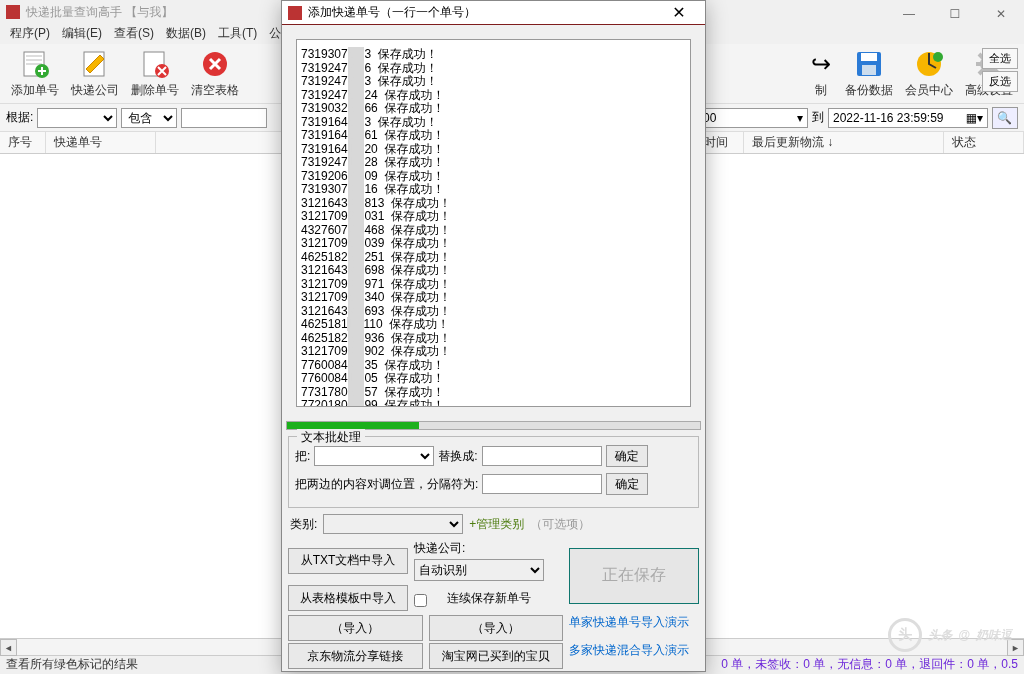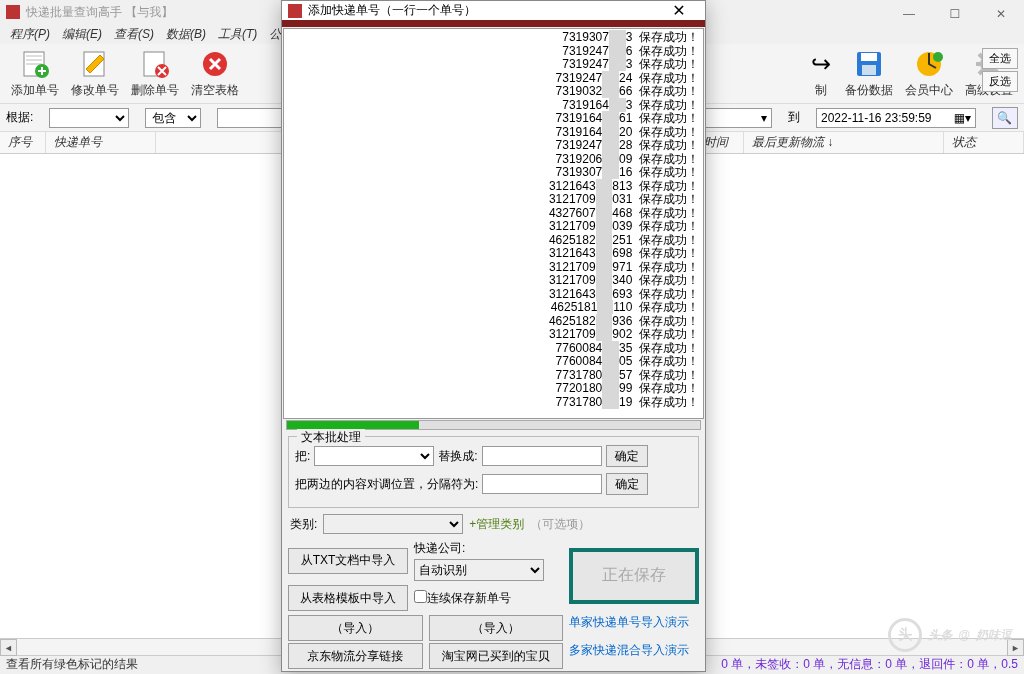--- a/index.html
+++ b/index.html
@@ -4,70 +4,70 @@
 <style>
 * { box-sizing: border-box; margin: 0; padding: 0; font-family: "Microsoft YaHei", SimSun, sans-serif; font-size: 12px; }
 body { background: #fff; width: 1024px; height: 674px; overflow: hidden; position: relative; }
 
 
 .main-window { position: absolute; top: 0; left: 0; width: 1024px; height: 674px; background: #f0f0f0; }
 .main-titlebar { height: 24px; display: flex; align-items: center; padding: 0 6px; background: #f0f0f0; color: #999; }
 .main-titlebar .ico { width: 14px; height: 14px; background: #b33; margin-right: 6px; }
 .win-controls { position: absolute; right: 0; top: 0; display: flex; }
 .win-btn { width: 46px; height: 28px; display: flex; align-items: center; justify-content: center; color: #666; }
-.menubar { height: 20px; display: flex; align-items: flex-start; padding: 0 6px; gap: 4px; color: #333; font-style: italic; }
+.menubar { height: 20px; display: flex; align-items: flex-end; padding: 0 6px; gap: 4px; color: #333; }
 .menubar span { padding: 2px 4px; }
 
 .toolbar { height: 60px; display: flex; align-items: center; padding: 0 8px; background: #f4f4f4; border-bottom: 1px solid #ddd; gap: 6px; position: relative; }
 .tool-btn { display: flex; flex-direction: column; align-items: center; gap: 2px; width: 54px; cursor: pointer; }
 .tool-btn .ic { width: 32px; height: 32px; display: flex; align-items: center; justify-content: center; font-size: 24px; }
 .tool-btn .lbl { font-size: 12px; color: #333; }
 .toolbar-right { position: absolute; right: 6px; top: 4px; display: flex; flex-direction: column; gap: 2px; }
 .toolbar-right .sm { border: 1px solid #aaa; background: #f8f8f8; padding: 2px 6px; font-size: 11px; }
 
-.filterbar { height: 28px; display: flex; align-items: center; padding: 0 6px; gap: 16px; background: #f4f4f4; border-bottom: 1px solid #ddd; }
+.filterbar { height: 28px; display: flex; align-items: center; padding: 0 6px; gap: 4px; background: #f4f4f4; border-bottom: 1px solid #ddd; }
 .filterbar select, .filterbar input[type=text] { height: 20px; border: 1px solid #999; background: #fff; padding: 0 2px; }
 .filterbar .dt { width: 160px; height: 20px; border: 1px solid #999; background: #fff; display: inline-flex; align-items: center; padding: 0 4px; gap: 4px; }
 .filterbar .dt .cal { margin-left: auto; }
 .filterbar .srch { width: 26px; height: 22px; border: 1px solid #999; background: #eef; display: flex; align-items: center; justify-content: center; }
 
 .table-head { height: 22px; display: flex; align-items: center; background: #f8f8f8; border-bottom: 1px solid #ccc; }
-.th { border-right: 1px solid #ddd; padding: 0 8px; height: 100%; display: flex; align-items: center; color: #333; font-style: italic; }
+.th { border-right: 1px solid #ddd; padding: 0 8px; height: 100%; display: flex; align-items: center; color: #333; }
 .table-body { background: #fff; height: 484px; overflow: auto; }
 .hscroll { height: 17px; background: #f0f0f0; border-top: 1px solid #ccc; display: flex; }
 .hscroll .sbtn { width: 17px; height: 17px; border: 1px solid #bbb; background: #eee; display:flex;align-items:center;justify-content:center;font-size:9px;color:#555;}
 .hscroll .track { flex: 1; background: #f4f4f4; }
 
 .statusbar { height: 20px; display: flex; align-items: flex-start; padding: 0 6px; background: #f0f0f0; border-top: 1px solid #ccc; color: #333; }
 .statusbar .right { margin-left: auto; color: #6d28d9; }
 
 
 .modal { position: absolute; top: 0; left: 281px; width: 425px; height: 672px; background: #f0f0f0; border: 1px solid #888; box-shadow: 0 4px 20px rgba(0,0,0,0.3); display: flex; flex-direction: column; }
-.modal-titlebar { height: 26px; display: flex; align-items: center; padding: 0 6px; background: #fff; border-bottom: 7px solid #7f1d1d; }
+.modal-titlebar { height: 26px; display: flex; align-items: center; padding: 0 6px; background: #fff; border-bottom: 1px solid #7f1d1d; }
 .modal-titlebar .ico { width: 14px; height: 14px; background: #b33; margin-right: 6px; }
 .modal-close { margin-left: auto; width: 40px; text-align: center; font-size: 16px; }
-.modal-list { background: #fff; border: 1px solid #999; margin: 1px; height: 398px; overflow: hidden; padding: 2px 4px; text-align: right; }
+.modal-list { background: #fff; border: 1px solid #999; margin: 14px; height: 398px; overflow: hidden; padding: 8px 4px; }
 .modal-list .row { white-space: pre; font-size: 11px; line-height: 13.5px; }
 .modal-list .row .mask { background: #d8d8d8; color: #d8d8d8; }
 .progress { height: 10px; margin: 0 4px 6px 4px; background: #e0e0e0; border: 1px solid #aaa; position: relative; }
 .progress .bar { height: 100%; background: #1cb01c; width: 32%; }
 
 .group { border: 1px solid #bbb; margin: 0 6px 6px 6px; padding: 8px 6px 6px 6px; position: relative; }
 .group .legend { position: absolute; top: -8px; left: 8px; background: #f0f0f0; padding: 0 4px; font-size: 12px; }
 .grow { display: flex; align-items: center; gap: 4px; margin-bottom: 6px; flex-wrap: wrap; }
 .grow input[type=text], .grow select { height: 20px; border: 1px solid #999; background: #fff; }
 .grow .btn { height: 22px; border: 1px solid #999; background: #e9e9e9; padding: 0 8px; }
 .catrow { display: flex; align-items: center; gap: 6px; padding: 0 8px 6px 8px; }
 .catrow .lk { color: #4d7c0f; }
 .catrow .opt { color: #999; }
 
 .bottom-grid { display: grid; grid-template-columns: 120px 1fr 130px; gap: 4px 6px; padding: 0 6px 4px 6px; align-items: center; }
 .bottom-grid .btn { height: 26px; border: 1px solid #999; background: #e9e9e9; display: flex; align-items: center; justify-content: center; }
 .bottom-grid select { height: 22px; border: 1px solid #999; width: 130px; }
-.save-box { grid-row: span 2; background: #e6e6e6; border: 4px solid #0f766e; color: #aaa; display: flex; align-items: center; justify-content: center; font-size: 16px; height: 56px; }
+.save-box { grid-row: span 2; background: #e6e6e6; border: 1px solid #0f766e; color: #aaa; display: flex; align-items: center; justify-content: center; font-size: 16px; height: 56px; }
 .links { color: #06c; font-size: 11px; line-height: 14px; }
 .import-row { display:flex; gap:6px; padding: 0 6px 2px 6px; }
 .import-row .btn { flex:1; height: 26px; border: 1px solid #999; background: #e9e9e9; display: flex; align-items: center; justify-content: center; }
 
 
 .watermark { position: absolute; right: 12px; bottom: 22px; color: #ddd; font-size: 28px; font-weight: bold; font-style: italic; display: flex; align-items: center; gap: 6px; pointer-events: none; }
 .watermark .circ { width: 34px; height: 34px; border: 3px solid #ddd; border-radius: 50%; color:#ddd; display:flex;align-items:center;justify-content:center;font-size:14px;font-style:normal;}
 
 svg { display: block; }
 </style>
@@ -106,21 +106,21 @@
         </div>
       <div class="lbl">添加单号</div>
     </div>
     <div class="tool-btn">
       <div class="ic">
           <svg width="30" height="30">
             <rect x="4" y="3" width="20" height="24" fill="#fff" stroke="#888"></rect>
             <path d="M10 24 L24 10 L20 6 L6 20 Z" fill="#f7b500" stroke="#c80"></path>
           </svg>
         </div>
-      <div class="lbl">修改单号</div>
+      <div class="lbl">快递公司</div>
     </div>
     <div class="tool-btn">
       <div class="ic">
           <svg width="30" height="30">
             <rect x="4" y="3" width="20" height="24" fill="#fff" stroke="#888"></rect>
             <circle cx="22" cy="22" r="7" fill="#d33"></circle>
             <path d="M18 18l8 8M26 18l-8 8" stroke="#fff" stroke-width="2"></path>
           </svg>
         </div>
       <div class="lbl">删除单号</div>
@@ -289,21 +289,21 @@
 
   <div class="bottom-grid">
     <div class="btn">从TXT文档中导入</div>
     <div style="display:flex;flex-direction:column;gap:2px">
       <span>快递公司:</span>
       <select><option>自动识别</option></select>
     </div>
     <div class="save-box">正在保存</div>
 
     <div class="btn">从表格模板中导入</div>
-    <label style="display:flex;align-items:flex-start;gap:0">
+    <label style="display:flex;align-items:flex-end;gap:20px">
       <input type="checkbox" style="">
       <span>连续保存新单号</span>
     </label>
   </div>
 
   <div class="import-row">
     <div class="btn">（导入）</div>
     <div class="btn">（导入）</div>
     <div class="links" style="width:130px">
       <div>单家快递单号导入演示</div>

